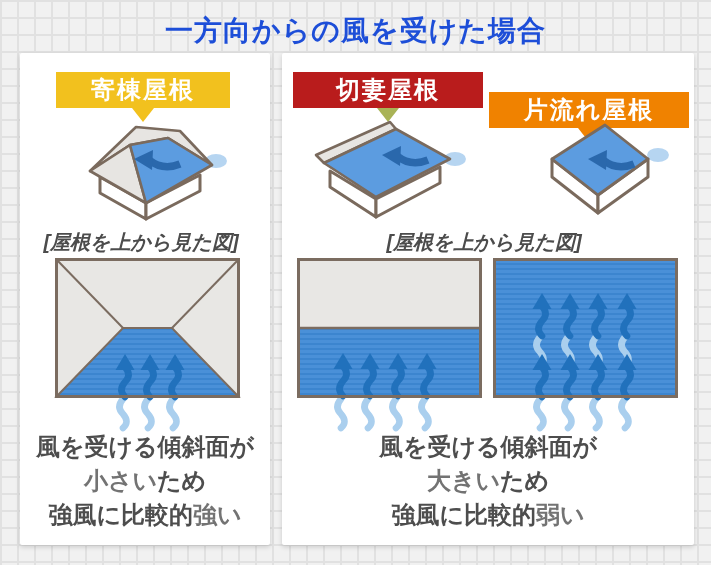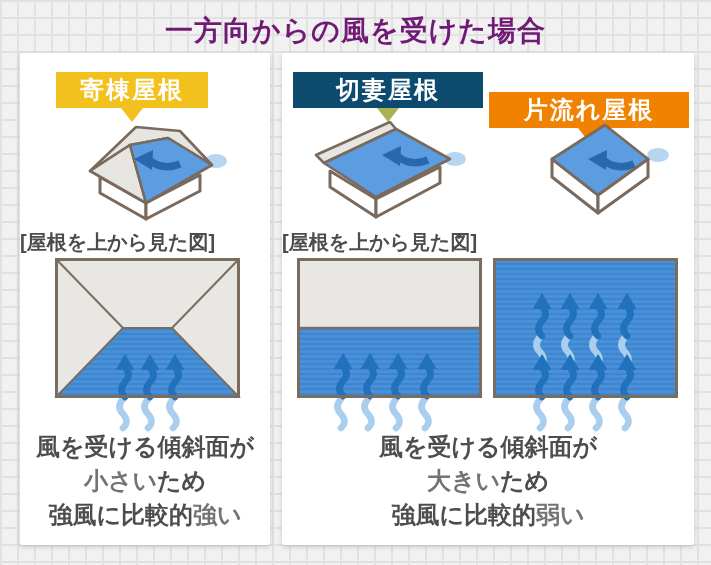--- a/index.html
+++ b/index.html
@@ -7,46 +7,46 @@
     width:711px;height:565px;position:relative;overflow:hidden;
     font-family:"Liberation Sans","DejaVu Sans",sans-serif;
     background-color:#f1f1f1;
     background-image:
       linear-gradient(to right,#e1e1e1 2px,transparent 2px),
       linear-gradient(to bottom,#e1e1e1 2px,transparent 2px);
     background-size:17px 17px;
   }
   .title{
     position:absolute;top:12px;left:0;right:0;text-align:center;
-    font-size:28px;font-weight:bold;color:#701a75;letter-spacing:1px;
+    font-size:28px;font-weight:bold;color:#1d4ed8;letter-spacing:1px;
   }
   .panel{
     position:absolute;top:53px;height:492px;background:#ffffff;border-radius:2px;
     box-shadow:0 2px 5px rgba(0,0,0,.16);
   }
   .panel-left{left:20px;width:250px;}
   .panel-right{left:282px;width:412px;}
   .roof-label{
     position:absolute;top:19px;height:36px;line-height:36px;text-align:center;
     color:#fff;font-size:24px;font-weight:bold;letter-spacing:2px;
   }
   .roof-label .pointer{
     position:absolute;top:100%;left:50%;margin-left:-11px;width:0;height:0;
     border:11px solid transparent;border-bottom:0;border-top-width:14px;
   }
   .lbl-yellow{background:#f2c11e;}
   .lbl-yellow .pointer{border-top-color:#f2c11e;}
-  .lbl-green{background:#0c4a6e;}
+  .lbl-green{background:#b91c1c;}
   .lbl-green .pointer{border-top-color:#a9b356;}
   .lbl-orange{background:#f08200;}
   .lbl-orange .pointer{border-top-color:#f08200;}
   .house{position:absolute;overflow:visible;}
   .caption{
-    position:absolute;top:176px;left:0;right:8px;
-    font-size:20px;font-weight:600;color:#4c4c4c;
+    position:absolute;top:176px;left:0;right:8px;text-align:center;
+    font-size:20px;font-weight:600;color:#4c4c4c;font-style:italic;
   }
   .diagram{position:absolute;top:205px;overflow:visible;}
   .result{
     position:absolute;top:377px;left:0;right:0;text-align:center;
     font-size:24px;font-weight:bold;color:#4d4d4d;line-height:34px;
   }
   .result em{font-style:normal;color:#737373;}
   .defs-holder{position:absolute;width:0;height:0;}
 </style>
 </head>
@@ -69,21 +69,21 @@
       <path d="M9,9 q14 11 31 4" stroke="#2a68ac" stroke-width="7.5" fill="none"></path>
       <polygon points="-6,8 13,-1 12,19" fill="#2a68ac"></polygon>
     </g>
   </defs>
 </svg>
 
 <div class="title">一方向からの風を受けた場合</div>
 
 <section class="panel panel-left">
 
-  <div class="roof-label lbl-yellow" style="left:36px;width:152px;">
+  <div class="roof-label lbl-yellow" style="left:36px;width:174px;">
     <span>寄棟屋根</span>
     <i class="pointer"></i>
   </div>
 
   <svg class="house" style="left:62px;top:62px;" width="140" height="112" viewBox="0 0 140 112">
     <ellipse cx="134" cy="46" rx="11" ry="7" fill="#aed0ef" opacity="0.9"></ellipse>
     <g stroke="#7a6a5d" stroke-width="3" stroke-linejoin="round">
       <polygon points="18,62 64,88 64,104 18,78" fill="#ffffff"></polygon>
       <polygon points="64,88 118,60 118,76 64,104" fill="#ffffff"></polygon>
       <polygon points="8,56 54,12 98,16 130,50 86,23 48,30" fill="#e7e5e2" stroke-width="2.6"></polygon>

